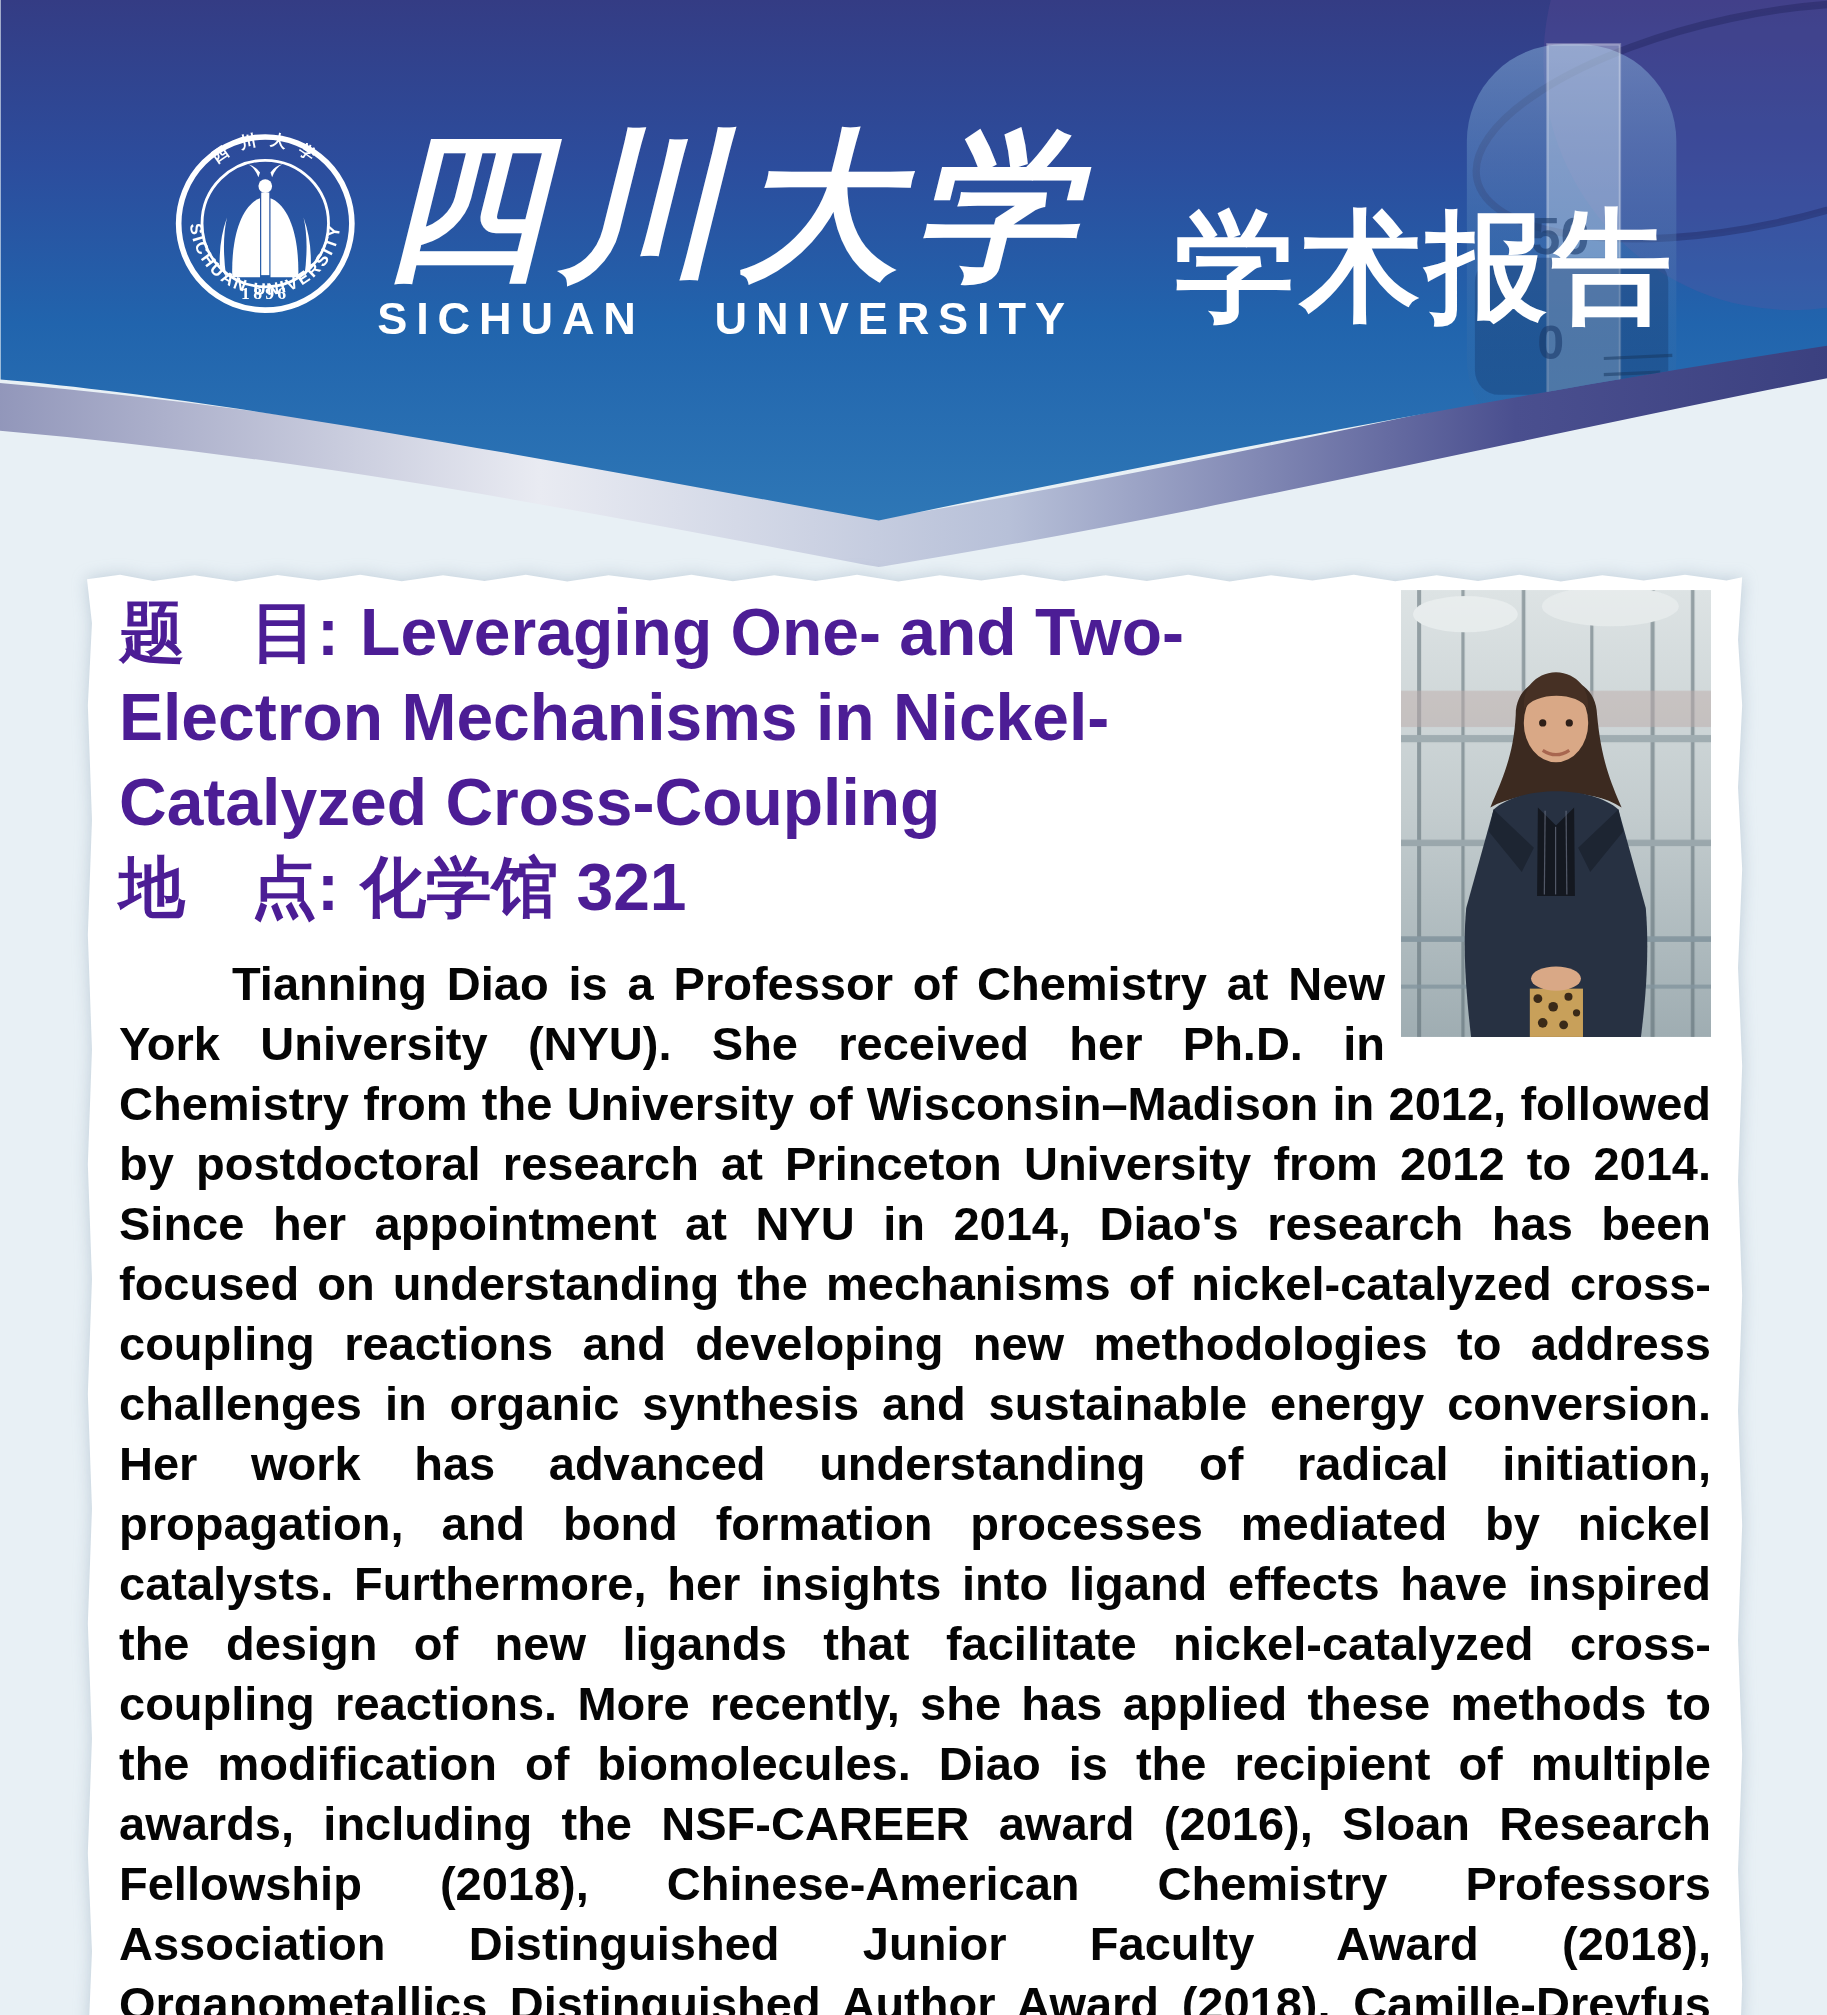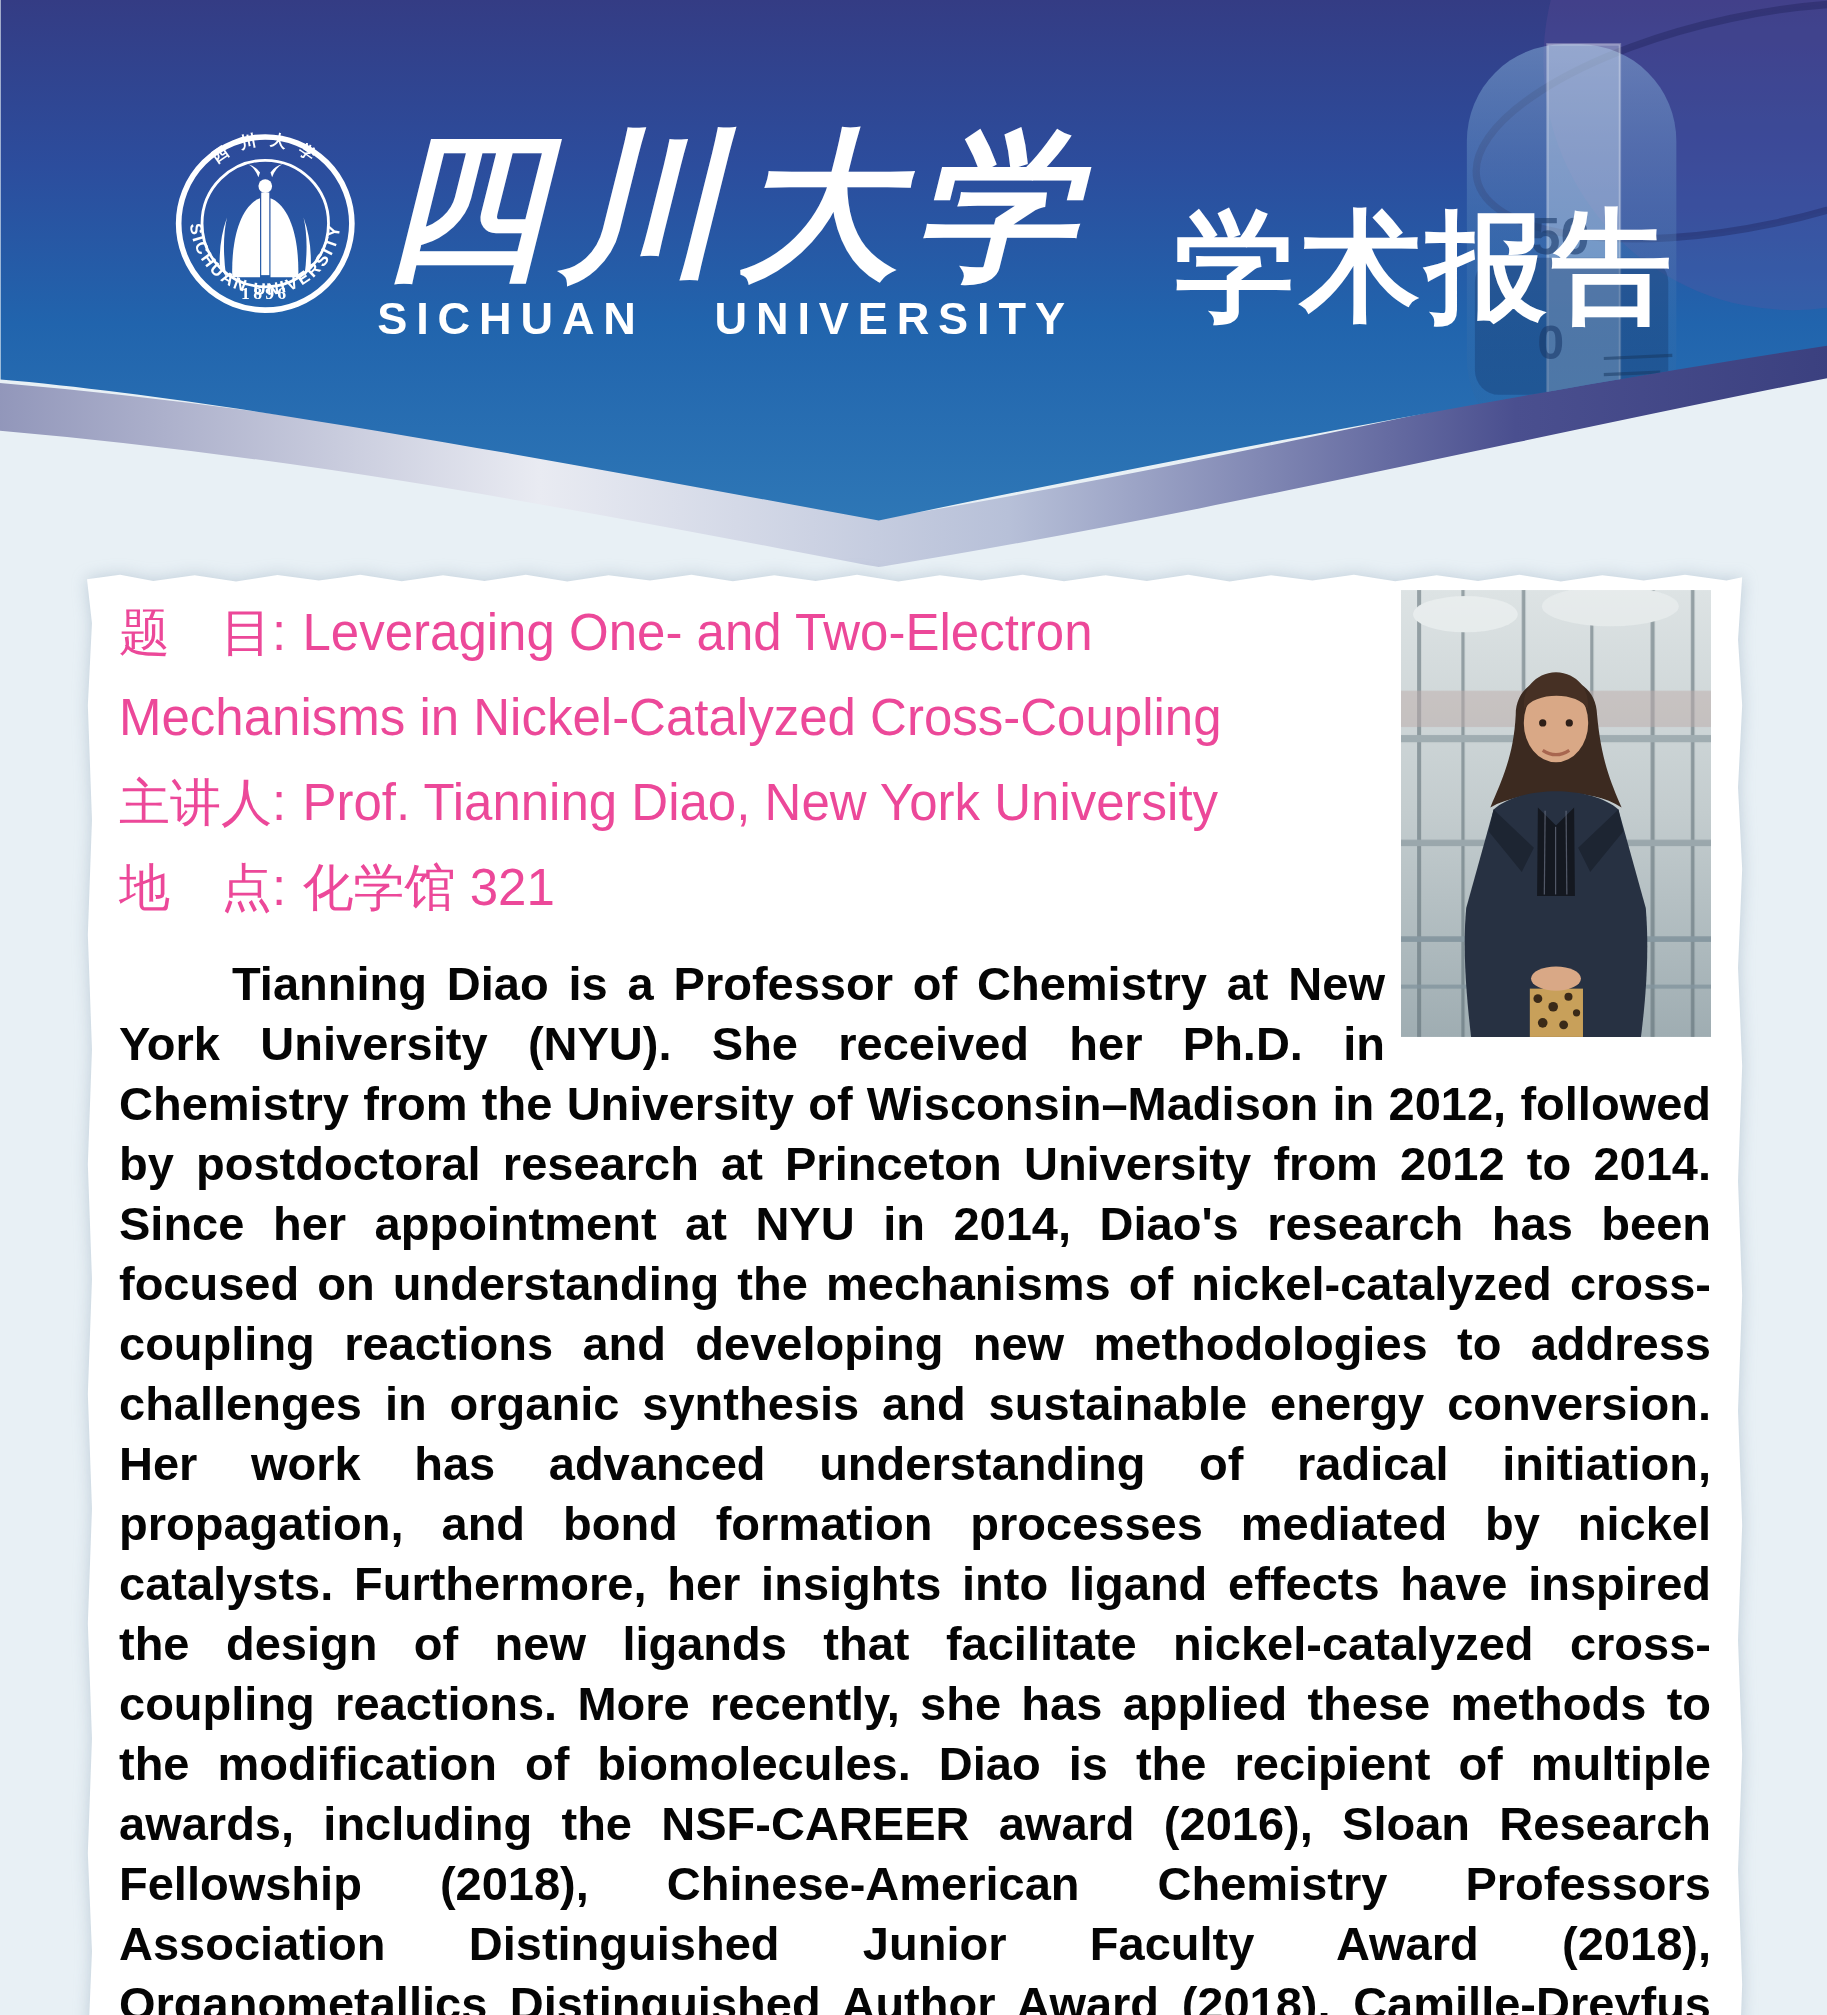--- a/index.html
+++ b/index.html
@@ -10,21 +10,21 @@
 
   
   .panel-wrap{position:absolute;left:87px;top:574px;width:1656px;height:1640px;
               filter:drop-shadow(0 0 8px rgba(110,135,160,0.35));}
   .panel{width:100%;height:100%;background:#ffffff;box-sizing:border-box;
          padding:16px 32px 24px 32px;
          clip-path:polygon(0% 0.32%,2% 0.05%,4% 0.42%,6.5% 0.08%,9% 0.45%,11.5% 0.06%,14% 0.4%,16.5% 0.05%,19% 0.44%,21.5% 0.08%,24% 0.42%,26.5% 0.05%,29% 0.45%,31.5% 0.07%,34% 0.4%,36.5% 0.05%,39% 0.44%,41.5% 0.08%,44% 0.42%,46.5% 0.05%,49% 0.45%,51.5% 0.07%,54% 0.4%,56.5% 0.05%,59% 0.44%,61.5% 0.08%,64% 0.42%,66.5% 0.05%,69% 0.45%,71.5% 0.07%,74% 0.4%,76.5% 0.05%,79% 0.44%,81.5% 0.08%,84% 0.42%,86.5% 0.05%,89% 0.45%,91.5% 0.07%,94% 0.4%,96.5% 0.05%,99% 0.4%,99.95% 0.2%,99.7% 4%,99.95% 8%,99.7% 13%,99.95% 18%,99.7% 24%,99.95% 30%,99.7% 37%,99.95% 44%,99.7% 51%,99.95% 58%,99.7% 65%,99.95% 72%,99.7% 79%,99.95% 86%,99.7% 93%,99.95% 98%,99.5% 99.6%,97% 99.95%,94.5% 99.58%,92% 99.95%,89.5% 99.6%,87% 99.93%,84.5% 99.57%,82% 99.95%,79.5% 99.6%,77% 99.95%,74.5% 99.58%,72% 99.93%,69.5% 99.6%,67% 99.95%,64.5% 99.57%,62% 99.95%,59.5% 99.6%,57% 99.93%,54.5% 99.58%,52% 99.95%,49.5% 99.6%,47% 99.95%,44.5% 99.57%,42% 99.93%,39.5% 99.6%,37% 99.95%,34.5% 99.58%,32% 99.95%,29.5% 99.6%,27% 99.93%,24.5% 99.57%,22% 99.95%,19.5% 99.6%,17% 99.95%,14.5% 99.58%,12% 99.93%,9.5% 99.6%,7% 99.95%,4.5% 99.57%,2% 99.95%,0.05% 99.7%,0.3% 95%,0.05% 90%,0.3% 84%,0.05% 78%,0.3% 71%,0.05% 64%,0.3% 57%,0.05% 50%,0.3% 43%,0.05% 36%,0.3% 29%,0.05% 22%,0.3% 15%,0.05% 8%,0.3% 3%);}
 
   .photo{float:right;width:310px;height:447px;margin:0 0 0 16px;display:block;}
 
-  .info-line{font-weight:400;font-size:51px;line-height:85px;color:#ec4899;white-space:normal;}
+  .info-line{font-weight:700;font-size:66px;line-height:85px;color:#4c1d95;white-space:normal;}
   .info-line .lab{margin-right:0.32em;}
   .bio{font-weight:700;font-size:47px;line-height:60px;color:#050505;text-align:justify;
        text-indent:113px;margin:24px 0 0 0;}
 </style>
 </head>
 <body>
 
 <div class="page">
 
   <div class="bg-pale"></div>
@@ -159,23 +159,20 @@
               <circle cx="436" cy="1050" r="9"></circle>
           </g>
           <ellipse cx="385" cy="965" rx="62" ry="30" fill="#d9a886"></ellipse>
         </g>
       </svg>
 
       <div class="info-line">
         <span class="lab">题　目:</span><span>Leveraging One- and Two-Electron Mechanisms in Nickel-Catalyzed Cross-Coupling</span>
       </div>
       <div class="info-line">
-        <span class="lab">主讲人:</span><span>Prof. Tianning Diao, New York University</span>
-      </div>
-      <div class="info-line">
         <span class="lab">地　点:</span><span>化学馆 321</span>
       </div>
 
       <p class="bio">Tianning Diao is a Professor of Chemistry at New York University (NYU). She received her Ph.D. in Chemistry from the University of Wisconsin–Madison in 2012, followed by postdoctoral research at Princeton University from 2012 to 2014. Since her appointment at NYU in 2014, Diao's research has been focused on understanding the mechanisms of nickel-catalyzed cross-coupling reactions and developing new methodologies to address challenges in organic synthesis and sustainable energy conversion. Her work has advanced understanding of radical initiation, propagation, and bond formation processes mediated by nickel catalysts. Furthermore, her insights into ligand effects have inspired the design of new ligands that facilitate nickel-catalyzed cross-coupling reactions. More recently, she has applied these methods to the modification of biomolecules. Diao is the recipient of multiple awards, including the NSF-CAREER award (2016), Sloan Research Fellowship (2018), Chinese-American Chemistry Professors Association Distinguished Junior Faculty Award (2018), Organometallics Distinguished Author Award (2018), Camille-Dreyfus Teacher-Scholar Award (2019), and the Cope Scholar Award (2023).</p>
     </div>
   </div>
 
 </div>
 
 

